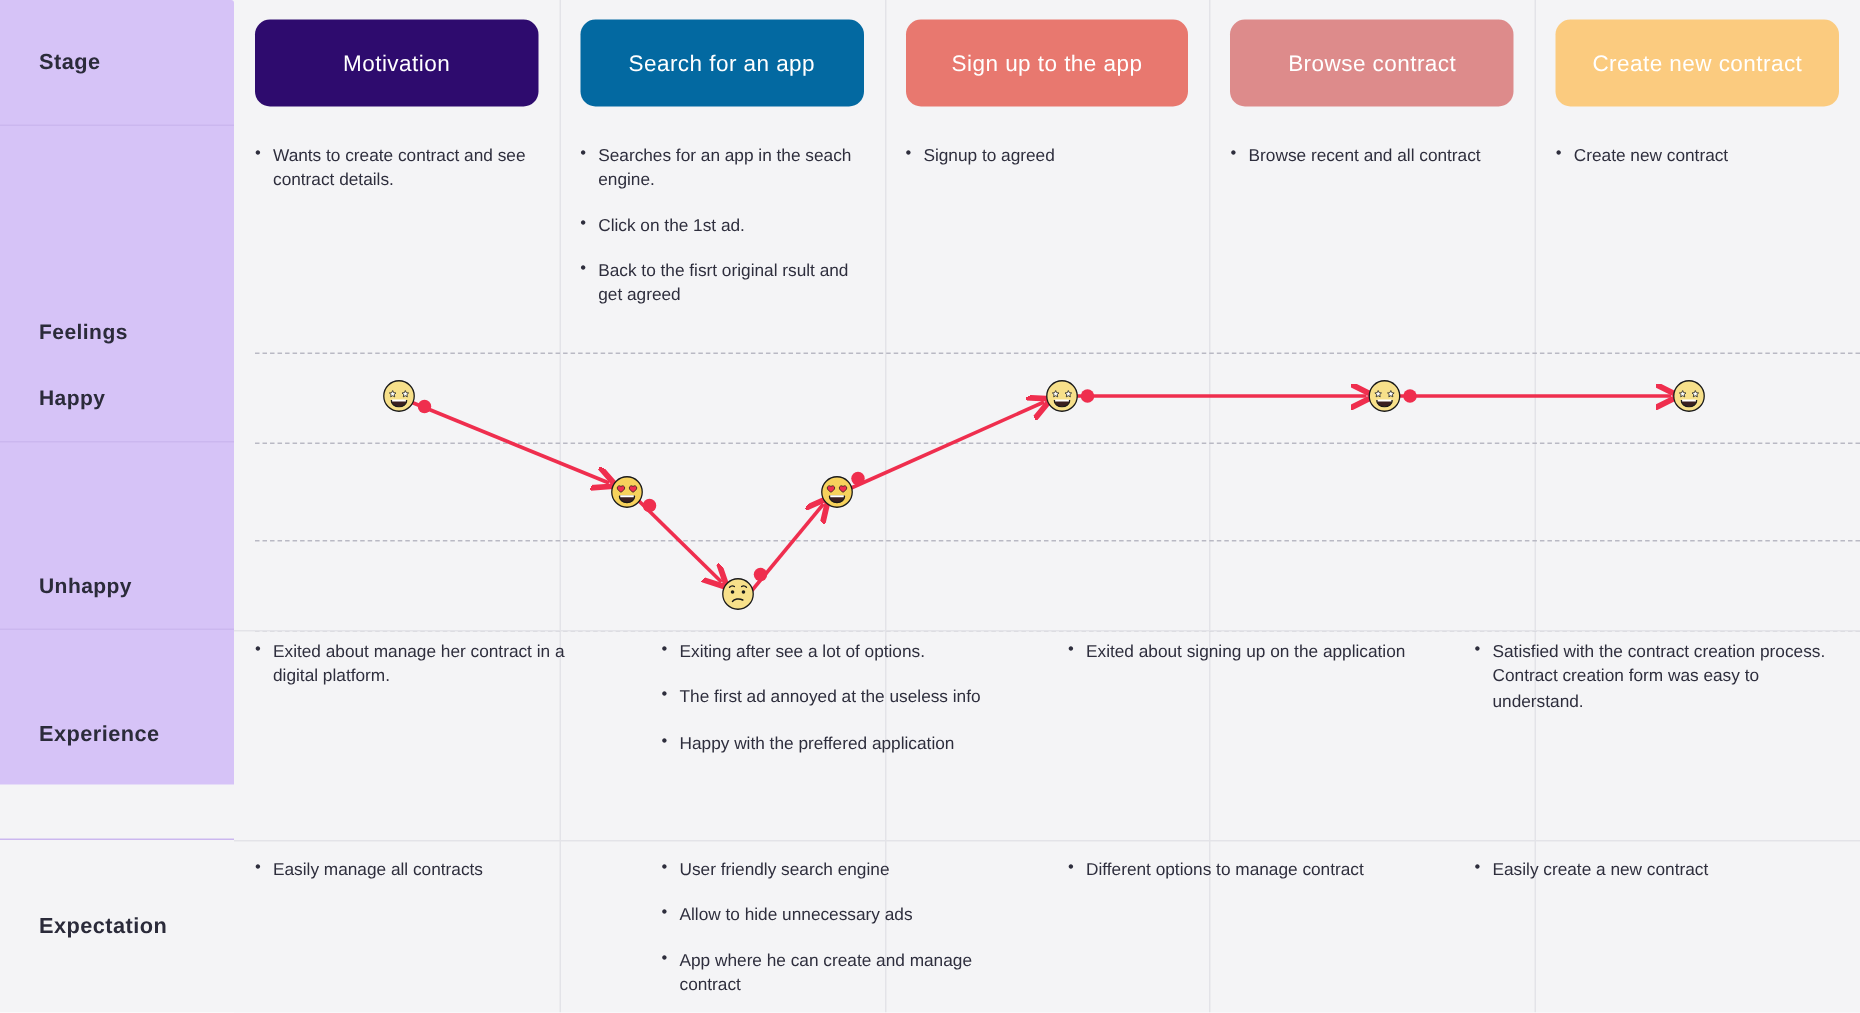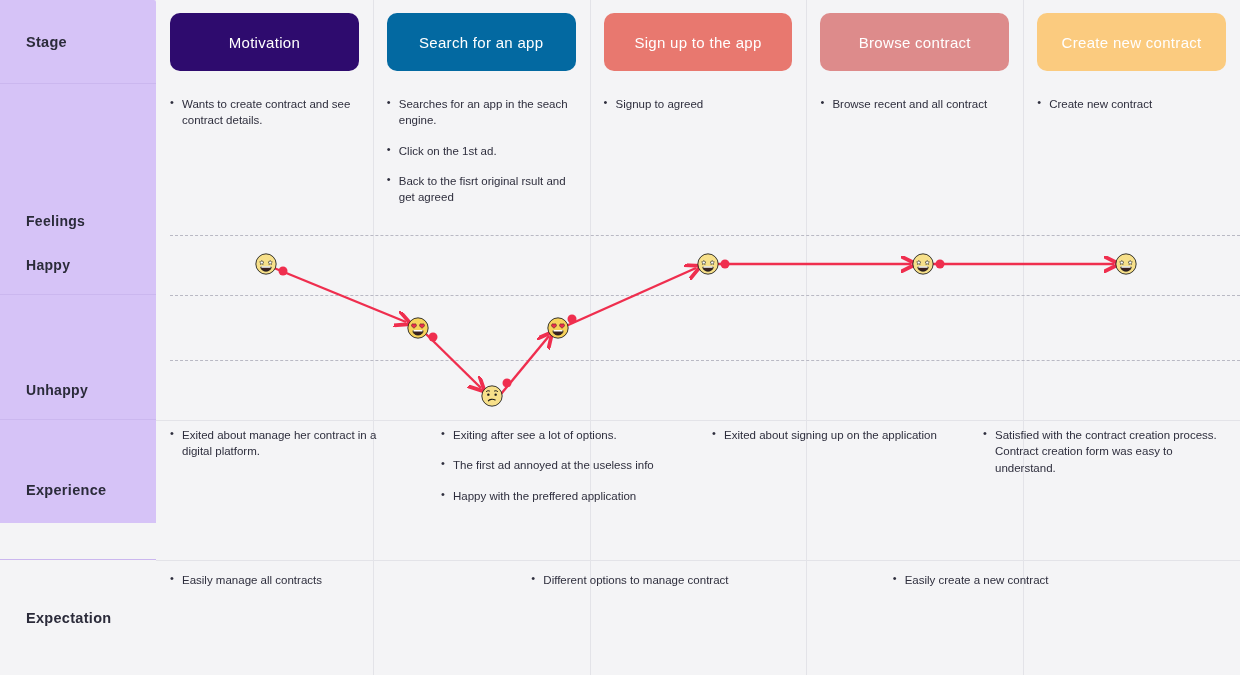--- a/index.html
+++ b/index.html
@@ -378,20 +378,27 @@
     <div class="row-divider" style="top:560px;"></div>
 
     <div class="content-row row-expectation">
       <div class="content-cell">
         <ul class="bullet-list">
           <li>Easily manage all contracts</li>
         </ul>
       </div>
       <div class="content-cell">
         <ul class="bullet-list">
+          <li>User friendly search engine</li>
+          <li>Allow to hide unnecessary ads</li>
+          <li>App where he can create and manage contract</li>
+        </ul>
+      </div>
+      <div class="content-cell">
+        <ul class="bullet-list">
           <li>Different options to manage contract</li>
         </ul>
       </div>
       <div class="content-cell">
         <ul class="bullet-list">
           <li>Easily create a new contract</li>
         </ul>
       </div>
     </div>
 

